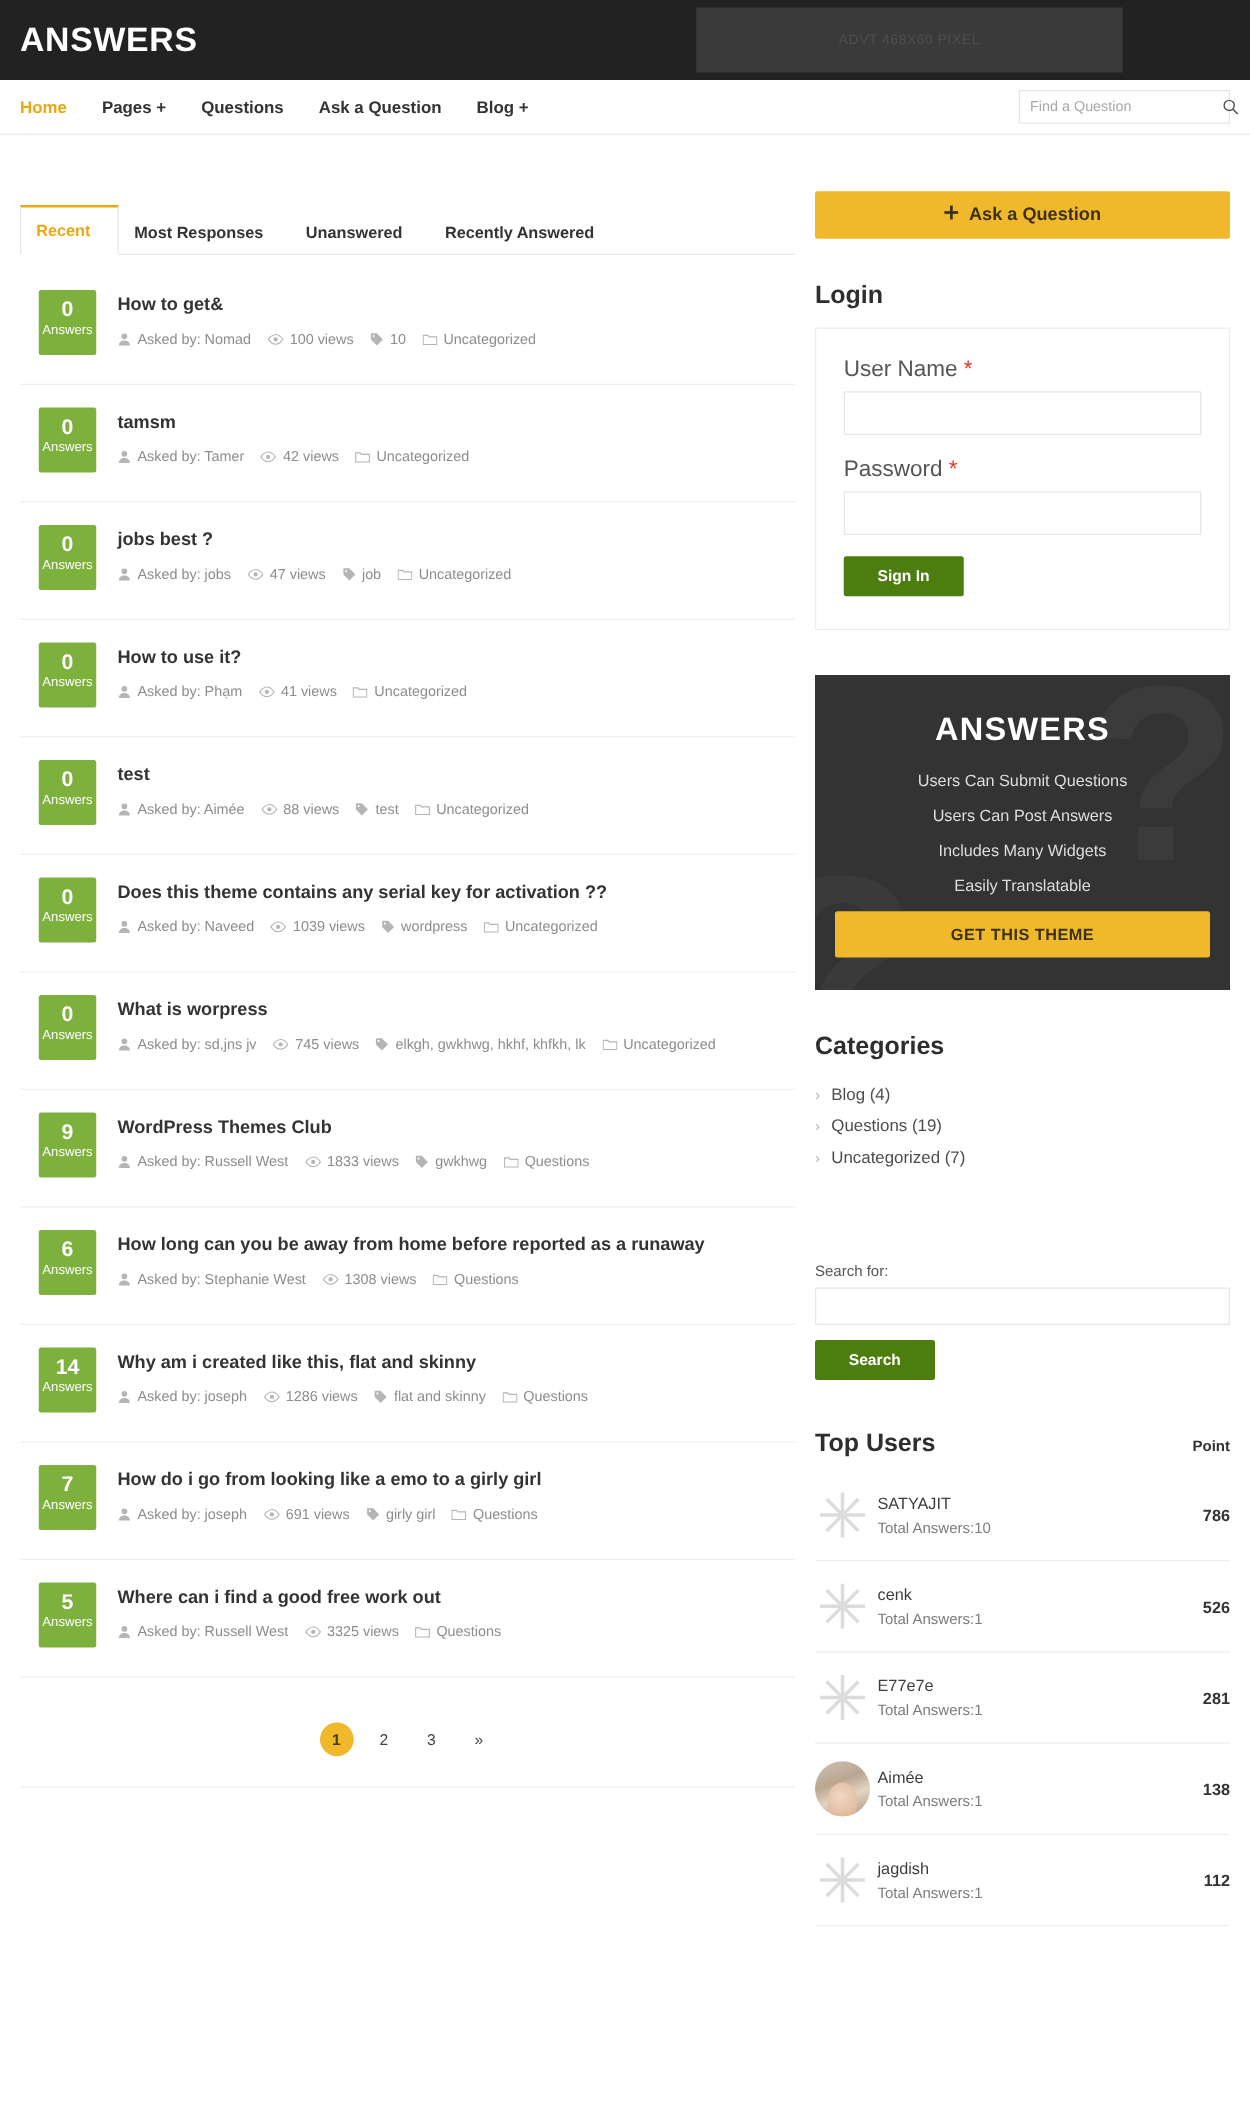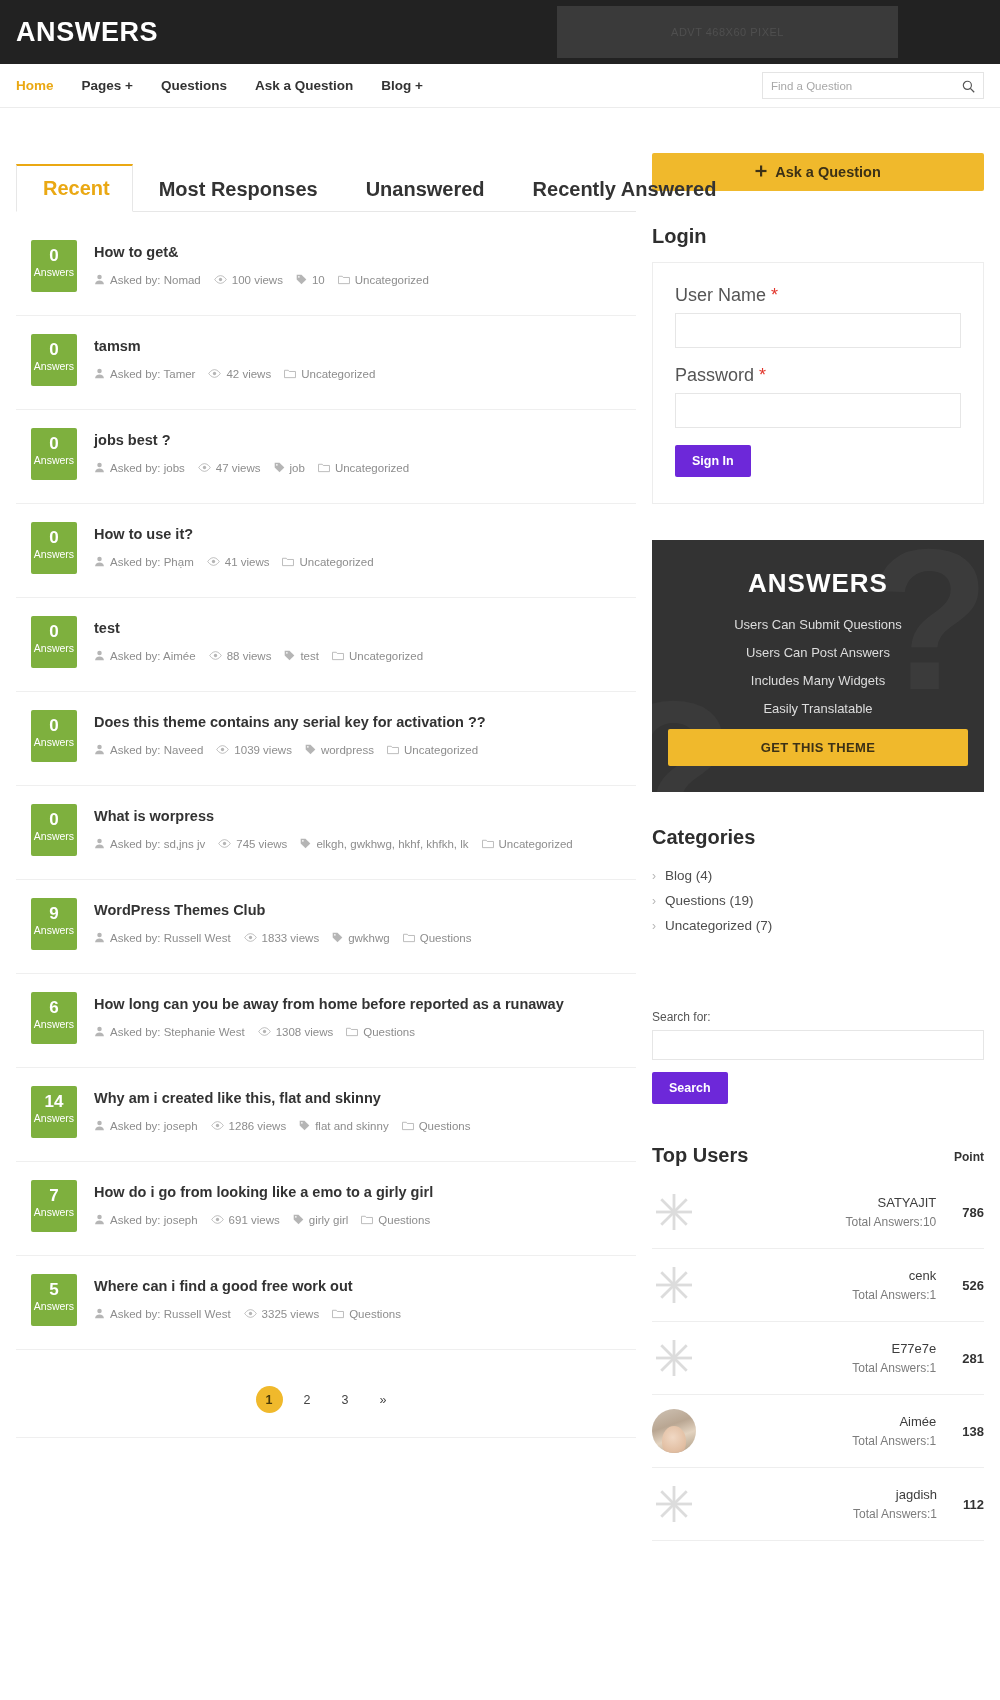--- a/index.html
+++ b/index.html
@@ -61,21 +61,21 @@
     line-height: 44px;
     white-space: nowrap;
     cursor: pointer;
   }
   .nav-item:first-child { padding-left: 0; }
   .nav-item.active { color: #eaa813; }
   .nav-search {
     position: absolute;
     right: 16px;
     top: 8px;
-    width: 222px;
+    width: 169px;
     height: 27px;
     border: 1px solid #e4e4e4;
     display: flex;
     align-items: center;
     padding: 0 8px;
     background: #fff;
   }
   .nav-search input {
     border: none;
     outline: none;
@@ -98,24 +98,24 @@
   .main-col { width: 620px; flex: 0 0 620px; padding-top: 55px; }
   .side-col { width: 348px; flex: 0 0 348px; padding-top: 45px; padding-left: 16px; }
 
   
   .tabs {
     display: flex;
     border-bottom: 1px solid #e7e7e7;
     align-items: flex-end;
   }
   .tab {
-    font-size: 20px;
+    font-size: 13px;
     font-weight: bold;
     color: #333333;
-    padding: 12px 22px 11px 26px;
+    padding: 12px 22px 11px 12px;
     cursor: pointer;
     position: relative;
     top: 1px;
     white-space: nowrap;
   }
   .tab.active {
     color: #eaa813;
     border: 1px solid #e7e7e7;
     border-bottom: 1px solid #ffffff;
     border-top: 2px solid #eaa813;
@@ -224,26 +224,26 @@
     border: 1px solid #e6e6e6;
     margin-bottom: 17px;
     outline: none;
     background: #fff;
     font-family: "Liberation Sans", sans-serif;
     font-size: 12.5px;
     padding: 0 8px;
     color: #444;
   }
   .green-btn {
-    background: #6d28d9;
+    background: #4d7c0f;
     color: #ffffff;
     font-size: 12.5px;
     font-weight: bold;
     border: none;
-    padding: 9px 17px;
+    padding: 9px 27px;
     cursor: pointer;
     font-family: "Liberation Sans", sans-serif;
     border-radius: 2px;
   }
 
   
   .promo {
     margin-top: 36px;
     background: #333333;
     position: relative;
@@ -334,22 +334,21 @@
     margin-top: 40px;
     margin-bottom: 8px;
   }
   .tu-head h3 { font-size: 20px; font-weight: bold; color: #2e2e2e; }
   .tu-point { font-size: 12px; font-weight: bold; color: #333; padding-bottom: 3px; }
   .tu-row {
     display: flex;
     align-items: center;
     padding: 14px 0;
     border-bottom: 1px solid #eeeeee;
-    gap: 26px;
-    text-align: right;
+    gap: 6px;
   }
   .tu-row:first-of-type { border-top: 1px solid transparent; }
   .avatar {
     width: 44px; height: 44px; flex: 0 0 44px;
     border-radius: 50%;
     overflow: hidden;
     display: flex; align-items: center; justify-content: center;
     background: #ffffff;
   }
   .avatar.photo {

